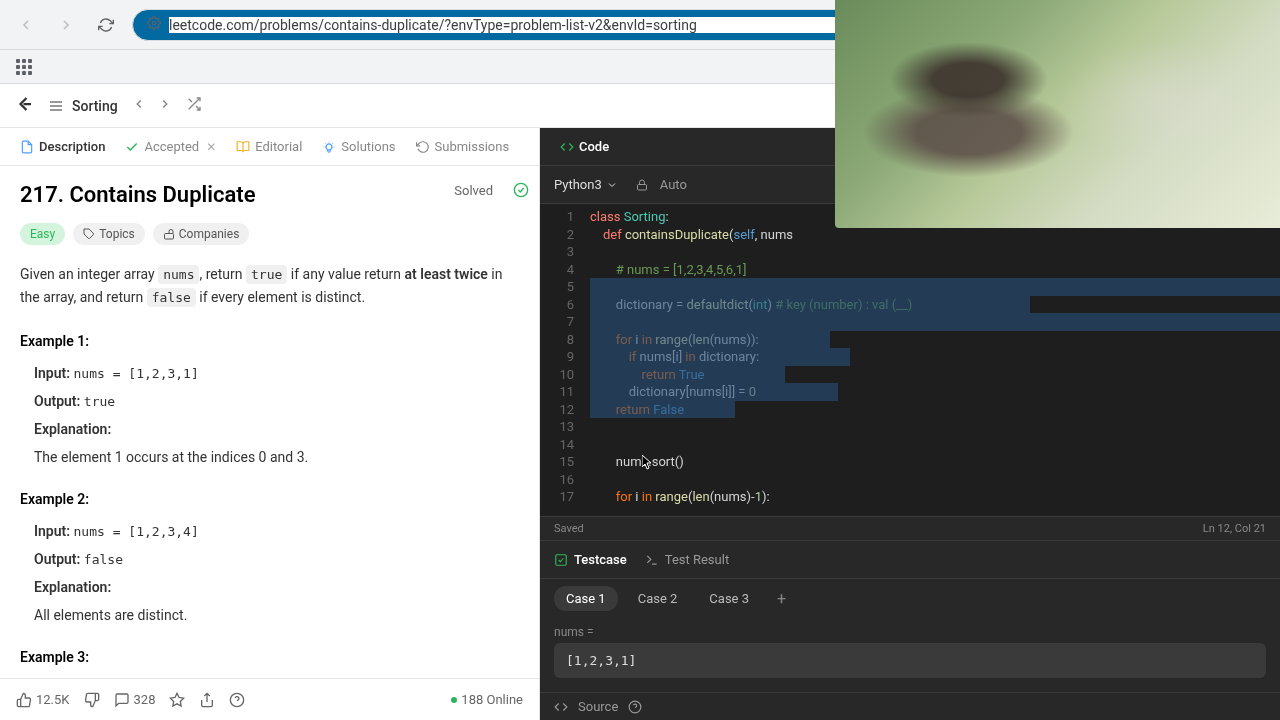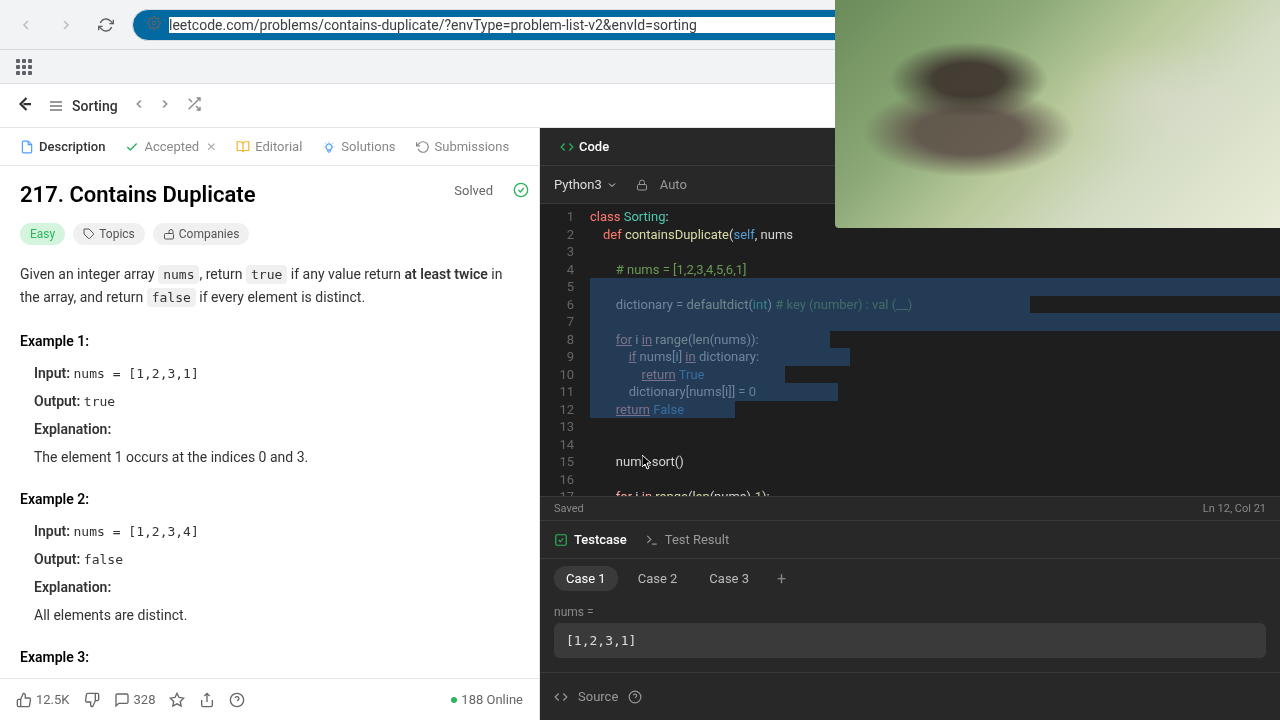--- a/index.html
+++ b/index.html
@@ -72,21 +72,21 @@
 .lang-select { color: #ddd; font-size: 13px; display: flex; align-items: center; gap: 4px; }
 .auto-chip { color: #999; font-size: 13px; display: flex; align-items: center; gap: 12px; margin-left: 10px; }
 
 .code-editor { flex: 1; background: #1e1e1e; font-family: Menlo, Consolas, monospace; font-size: 13px; line-height: 17.5px; display: flex; overflow: hidden; position: relative; }
 .gutter { width: 44px; text-align: right; padding: 4px 10px 4px 0; color: #666; user-select: none; }
 .gutter div { height: 17.5px; }
 .code-lines { flex: 1; padding: 4px 0; position: relative; }
 .code-line { height: 17.5px; white-space: pre; color: #d4d4d4; padding-left: 6px; }
 .highlight-block { position: absolute; background: #264f78; opacity: 0.6; }
 .kw { color: #ff7b72; }
-.kw2 { color: #fca5a5; text-decoration: underline; }
+.kw2 { color: #f97316; }
 .fn { color: #dcdcaa; }
 .cls { color: #4ec9b0; }
 .num { color: #b5cea8; }
 .cmt { color: #6a9955; }
 .const { color: #569cd6; }
 
 .editor-status { height: 24px; background: #282828; display: flex; align-items: center; padding: 0 14px; font-size: 11px; color: #888; justify-content: space-between; border-top: 1px solid #3a3a3a; }
 
 
 .testcase-panel { background: #282828; border-top: 1px solid #3a3a3a; }
@@ -94,21 +94,21 @@
 .tc-tab { font-size: 13px; color: #999; display: flex; align-items: center; gap: 6px; }
 .tc-tab.active { color: #fff; font-weight: 500; }
 .tc-tab svg { width: 14px; height: 14px; }
 .tc-cases { height: 38px; display: flex; align-items: center; padding: 0 14px; gap: 8px; }
 .tc-case { padding: 5px 12px; border-radius: 12px; font-size: 13px; color: #bbb; cursor: pointer; }
 .tc-case.active { background: #3a3a3a; color: #fff; }
 .tc-add { color: #888; padding: 4px 8px; }
 .tc-input { padding: 8px 14px 14px; }
 .tc-label { font-size: 12px; color: #888; margin-bottom: 4px; }
 .tc-value { background: #3a3a3a; padding: 10px 12px; border-radius: 6px; font-family: Menlo, monospace; font-size: 13px; color: #ddd; }
-.tc-footer { height: 48px; border-top: 1px solid #3a3a3a; display: flex; align-items: center; padding: 0 14px; gap: 10px; font-size: 13px; color: #999; }
+.tc-footer { height: 28px; border-top: 1px solid #3a3a3a; display: flex; align-items: center; padding: 0 14px; gap: 10px; font-size: 13px; color: #999; }
 
 
 .webcam { position: absolute; top: 0; right: 0; width: 445px; height: 228px; background: linear-gradient(135deg, #6a8c5a 0%, #8ba876 30%, #b8c99a 50%, #d4dcc4 70%, #e8ecd8 100%); border-bottom-left-radius: 4px; overflow: hidden; }
 .webcam::before { content: ""; position: absolute; inset: 0; background: radial-gradient(ellipse at 30% 35%, rgba(60,50,45,0.9) 8%, transparent 18%), radial-gradient(ellipse at 30% 58%, rgba(90,75,70,0.85) 12%, transparent 24%); }
 .webcam::after { content: ""; position: absolute; right: 20px; top: 40px; width: 200px; height: 120px; background: radial-gradient(ellipse, rgba(220,220,210,0.5), transparent 70%); border-radius: 50%; }
 
 
 .cursor { position: absolute; left: 642px; top: 455px; width: 12px; height: 16px; pointer-events: none; }
 </style>
 </head>

